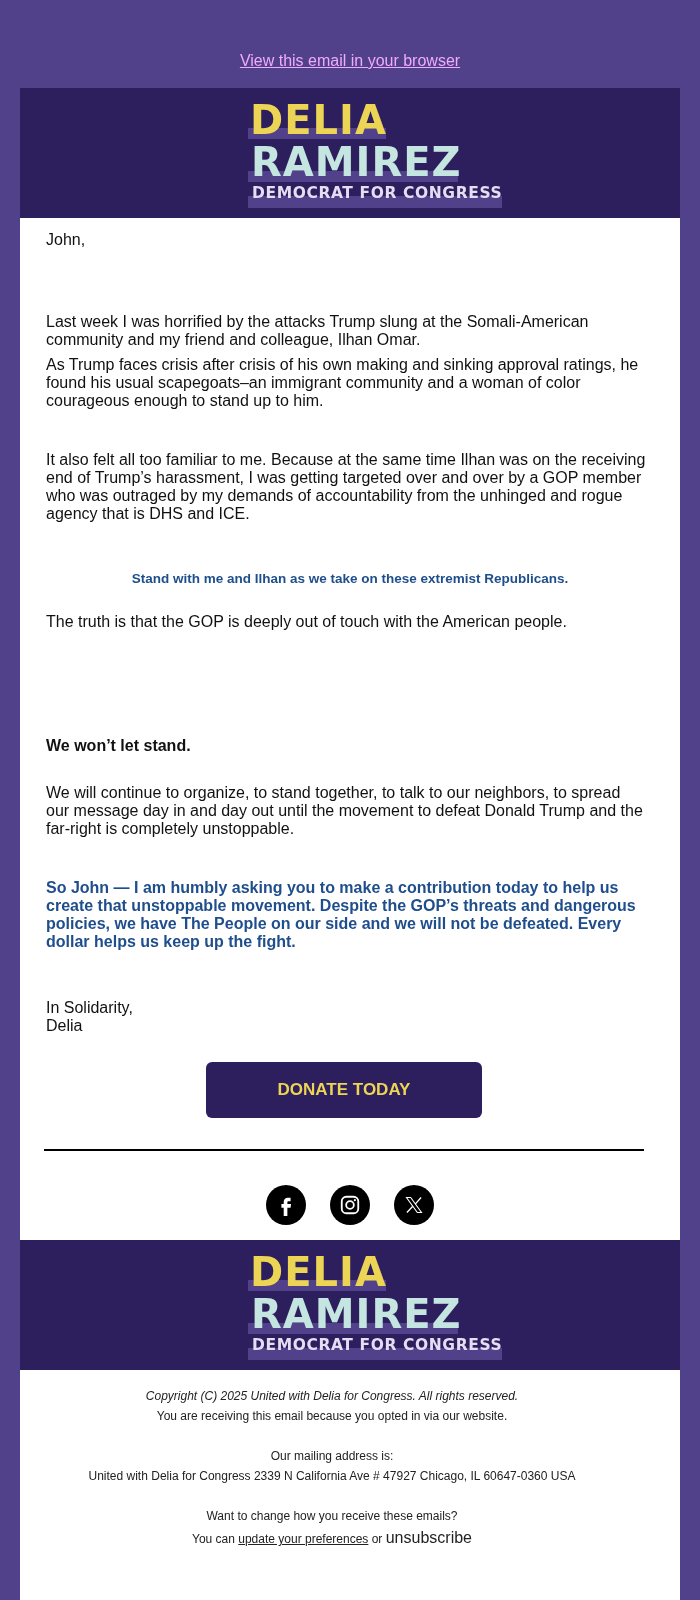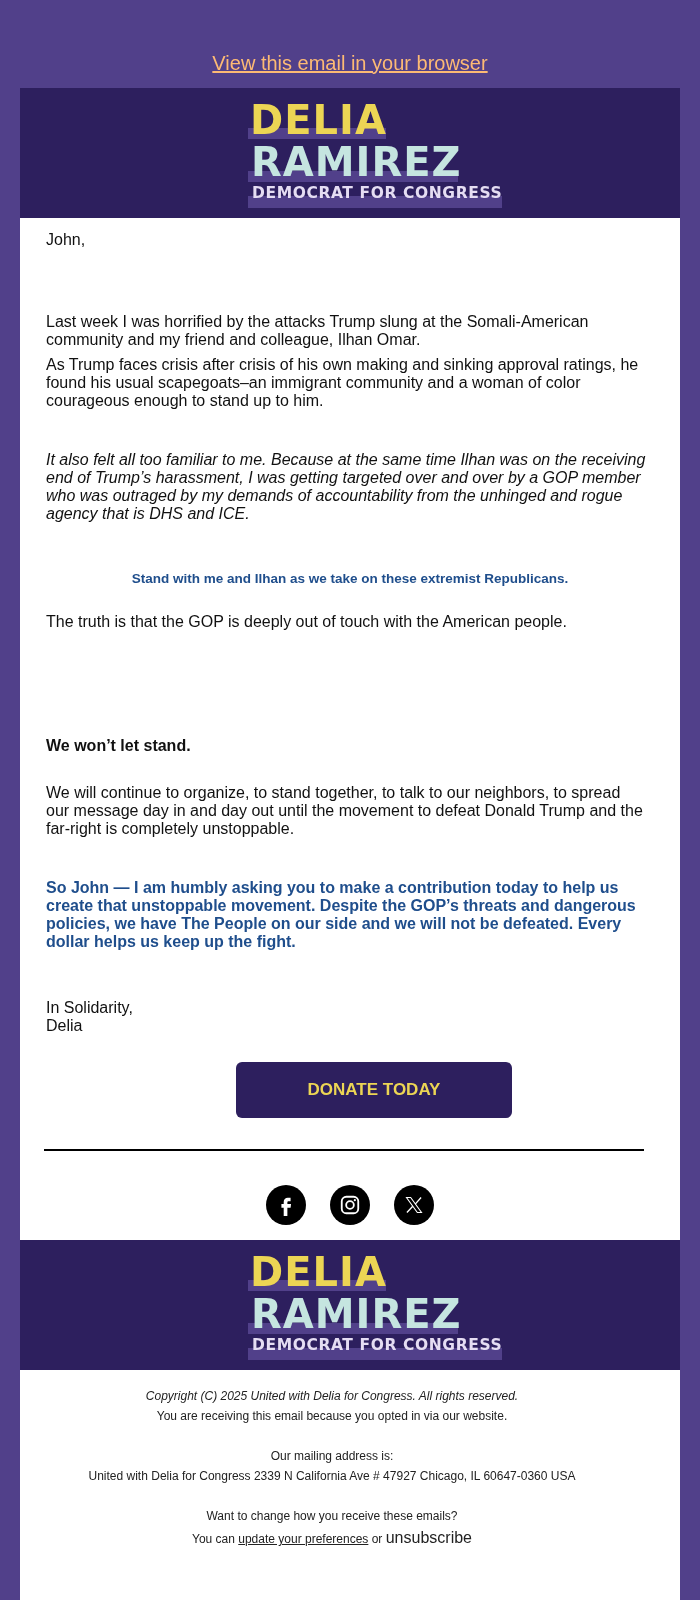--- a/index.html
+++ b/index.html
@@ -1,45 +1,45 @@
 <!DOCTYPE html>
 <html><head>
 <meta charset="utf-8">
 <style>
   * { box-sizing: border-box; margin: 0; padding: 0; }
   html, body { width: 700px; height: 1600px; overflow: hidden; }
   body { background: #51408a; font-family: "Liberation Sans", sans-serif; color: #111; position: relative; }
 
   .preheader { position: absolute; top: 52px; left: 0; width: 700px; text-align: center; }
-  .preheader a { color: #fdba74; font-size: 20px; text-decoration: underline; text-align: center; }
+  .preheader a { color: #f0abfc; font-size: 16px; text-decoration: underline; text-align: center; }
 
   .card { position: absolute; top: 88px; left: 20px; width: 660px; height: 1512px; background: #ffffff; }
 
   .banner { width: 660px; height: 130px; background: #2d1f5e; position: relative; }
   .logo { position: absolute; left: 228px; top: 10px; width: 256px; height: 110px; }
   .logo .bar { position: absolute; background: #51408a; }
   .logo .w { position: absolute; font-family: "DejaVu Sans", sans-serif; font-weight: bold; letter-spacing: 1px; line-height: 1; }
   .logo .delia { left: 2px; top: 2px; font-size: 40px; color: #ecd554; }
   .logo .ramirez { left: 3px; top: 44px; font-size: 40px; color: #c5e5e0; }
   .logo .dem { left: 4px; top: 88px; font-size: 15.5px; color: #e5ddf3; letter-spacing: 0.6px; }
   .p { position: absolute; left: 26px; width: 600px; }
   .greet { top: 143px; }
   .p1 { top: 189px; margin-top: 36px; }
   .p2 { top: 268px; }
-  .p3 { top: 363px; font-style: italic; }
+  .p3 { top: 363px; }
   .stand { position: absolute; top: 483px; left: 0; width: 660px; text-align: center; font-size: 13.5px; font-weight: bold; }
   .stand a { color: #1f4e8c; }
   .p4 { top: 525px; }
   .p5 { top: 649px; font-weight: bold; }
   .p6 { top: 696px; }
   .ask { top: 791px; font-weight: bold; }
   .ask a { color: #1f4e8c; }
   .sign { top: 902px; margin-top: 9px; }
 
-  .donate { position: absolute; top: 1062px; left: 186px; width: 276px; height: 56px; background: #2d1f5e; border-radius: 6px; display: flex; align-items: center; justify-content: center; color: #ecd554; font-weight: bold; font-size: 17px; cursor: pointer; margin-left: 30px; }
+  .donate { position: absolute; top: 1062px; left: 186px; width: 276px; height: 56px; background: #2d1f5e; border-radius: 6px; display: flex; align-items: center; justify-content: center; color: #ecd554; font-weight: bold; font-size: 17px; cursor: pointer; }
   .divider { position: absolute; top: 1149px; left: 24px; width: 600px; height: 2px; background: #000; }
 
   .social { position: absolute; top: 1185px; left: 0; width: 660px; display: flex; justify-content: center; gap: 24px; }
   .social .ic { width: 40px; height: 40px; border-radius: 50%; background: #000; display: flex; align-items: center; justify-content: center; color: #fff; }
 
   .banner2 { position: absolute; top: 1240px; left: 0; }
 
   .footer { position: absolute; top: 1388px; left: 0; width: 612px; text-align: center; font-size: 12px; line-height: 20px; color: #222; padding-left: 12px; }
   .footer .copy { font-style: italic; }
   .footer a { color: #222; text-decoration: underline; }

